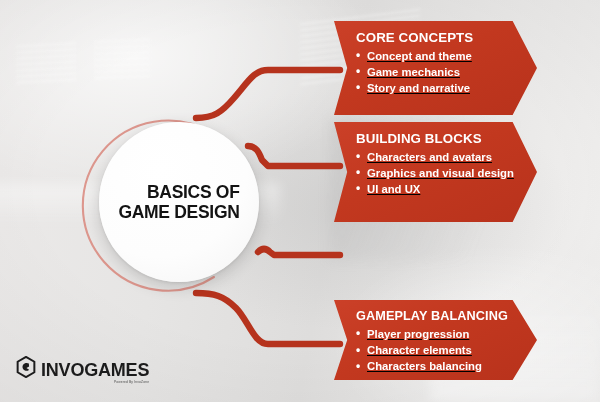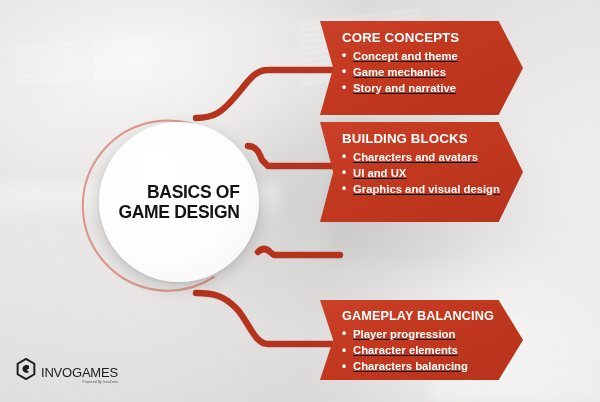--- a/index.html
+++ b/index.html
@@ -86,21 +86,21 @@
     font-size: 17.5px;
     line-height: 1.16;
     letter-spacing: -.3px;
     color: #131313;
     white-space: pre-line;
   }
 
   
   .block {
     position: absolute;
-    left: 320px;
+    left: 334px;
     width: 203px;
     background: linear-gradient(155deg, #cb4028 0%, #c2381f 45%, #b8321c 100%);
     -webkit-clip-path: polygon(0 0, 88% 0, 100% 50%, 88% 100%, 0 100%, 6.5% 50%);
     clip-path: polygon(0 0, 88% 0, 100% 50%, 88% 100%, 0 100%, 6.5% 50%);
     z-index: 3;
     padding: 9px 28px 10px 22px;
     filter: drop-shadow(0 2px 3px rgba(0,0,0,.22));
   }
   .block.b1 { top: 21px;  height: 94px; }
   .block.b2 { top: 122px; height: 100px; }
@@ -137,22 +137,22 @@
   
   .logo {
     position: absolute;
     left: 15px; bottom: 18px;
     display: flex; align-items: center; gap: 4px;
     z-index: 6;
   }
   .logo-mark { display: block; }
   .logo-text-wrap { display: flex; flex-direction: column; line-height: 1; }
   .logo-word {
-    font-weight: normal;
-    font-size: 13px;
+    font-weight: bold;
+    font-size: 18px;
     letter-spacing: -.2px;
     color: #1c1c1c;
     margin-top: 12px;
   }
   .logo-tagline {
     font-size: 3.4px;
     letter-spacing: .2px;
     color: #4a4a4a;
     text-align: right;
     margin-top: 1.5px;
@@ -199,22 +199,22 @@
       <li>Concept and theme</li>
       <li>Game mechanics</li>
       <li>Story and narrative</li>
     </ul>
   </div>
 
   <div class="block b2">
     <div class="block-title">BUILDING BLOCKS</div>
     <ul class="block-list">
       <li>Characters and avatars</li>
+      <li>Graphics and visual design</li>
       <li>UI and UX</li>
-      <li>Graphics and visual design</li>
     </ul>
   </div>
 
 
   <div class="block b4">
     <div class="block-title">GAMEPLAY BALANCING</div>
     <ul class="block-list">
       <li>Player progression</li>
       <li>Character elements</li>
       <li>Characters balancing</li>

